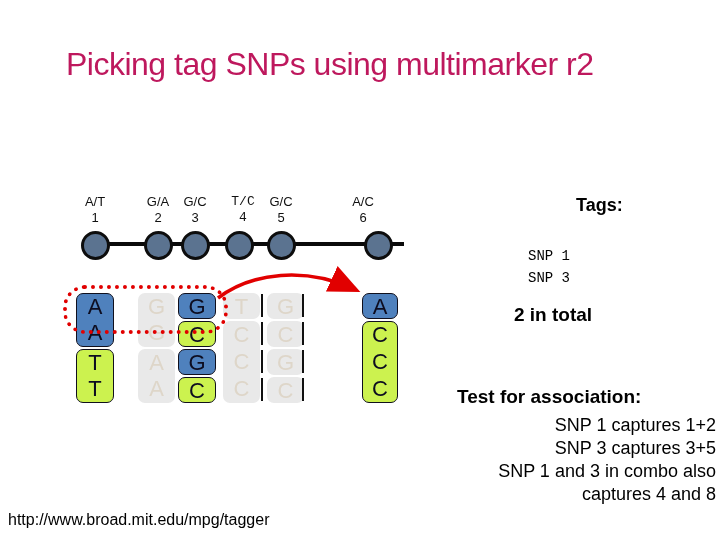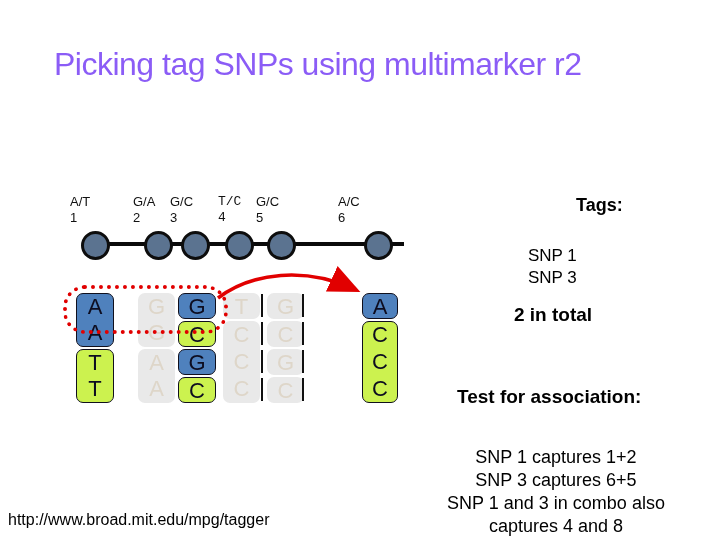--- a/index.html
+++ b/index.html
@@ -3,29 +3,29 @@
 <meta charset="utf-8">
 <style>
   html,body { margin:0; padding:0; background:#888; }
   #slide {
     position:relative; width:720px; height:540px; background:#ffffff;
     font-family:"Liberation Sans", sans-serif; color:#000; overflow:hidden;
   }
   .abs { position:absolute; }
 
   
-  #title { left:54px; top:46px; font-size:32px; letter-spacing:-0.5px; color:#8b5cf6; white-space:nowrap; }
+  #title { left:66px; top:46px; font-size:32px; letter-spacing:-0.5px; color:#be185d; white-space:nowrap; }
 
   
   #track-line { left:84px; top:242px; width:320px; height:4px; background:#0a0a0a; }
   .snp-circle {
     width:23px; height:23px; border:3px solid #0d0d0d; border-radius:50%;
     background:var(--circle,#5b7390); top:231px;
   }
-  .snp-label { width:50px; top:194px; text-align:left; font-size:13px; line-height:16px; color:#111; }
+  .snp-label { width:50px; top:194px; text-align:center; font-size:13px; line-height:16px; color:#111; }
 
   
   .hap-col { display:flex; flex-direction:column; top:293px; }
   .box {
     border-radius:7px; display:flex; flex-direction:column;
     margin-bottom:2px; box-sizing:border-box;
   }
   .box.blue  { background:var(--blue,#4f81bd);  border:1.5px solid #10101d; }
   .box.green { background:var(--green,#ccf24f); border:1.5px solid #10101d; }
   .box.gray  { background:var(--gray_box,#e9e9e9); border:1.5px solid transparent; }
@@ -43,24 +43,24 @@
 
   
   #selection-oval {
     left:63px; top:285px; width:157px; height:41px;
     border:4px dotted var(--red,#e10000); border-radius:22px;
   }
   #arrow-svg { left:0; top:0; width:720px; height:540px; pointer-events:none; }
 
   
   #tags-heading { left:532px; top:195px; font-size:18px; font-weight:bold;margin-left:44px; }
-  #tags-list { left:528px; top:245px; font-size:17px; line-height:22px; }
+  #tags-list { left:528px; top:245px; font-size:14px; line-height:22px;font-family:Liberation Mono, monospace; }
   #count-note { left:514px; top:304px; font-size:19px; font-weight:bold; }
   #test-label { left:457px; top:386px; font-size:19px; font-weight:bold; white-space:nowrap; }
-  #caption { left:396px; top:446px; width:320px; text-align:center; font-size:18px; line-height:23px; }
+  #caption { left:396px; top:414px; width:320px; text-align:right; font-size:18px; line-height:23px; }
   #footer-url { left:8px; top:511px; font-size:16px; }
 </style>
 </head>
 <body>
 
 <div id="slide">
 
   <div id="title" class="abs">Picking tag SNPs using multimarker r2</div>
 
   <div id="track-line" class="abs"></div>
@@ -187,20 +187,20 @@
   <div id="tags-heading" class="abs">Tags:</div>
   <div id="tags-list" class="abs">
     <div>SNP 1</div>
     <div>SNP 3</div>
   </div>
   <div id="count-note" class="abs">2 in total</div>
   <div id="test-label" class="abs">Test for association:</div>
 
   <div id="caption" class="abs">
     <div>SNP 1 captures 1+2</div>
-    <div>SNP 3 captures 6+5</div>
+    <div>SNP 3 captures 3+5</div>
     <div>SNP 1 and 3 in combo also</div>
     <div>captures 4 and 8</div>
   </div>
 
   <div id="footer-url" class="abs">http://www.broad.mit.edu/mpg/tagger</div>
 
 </div>
 
 </body></html>

